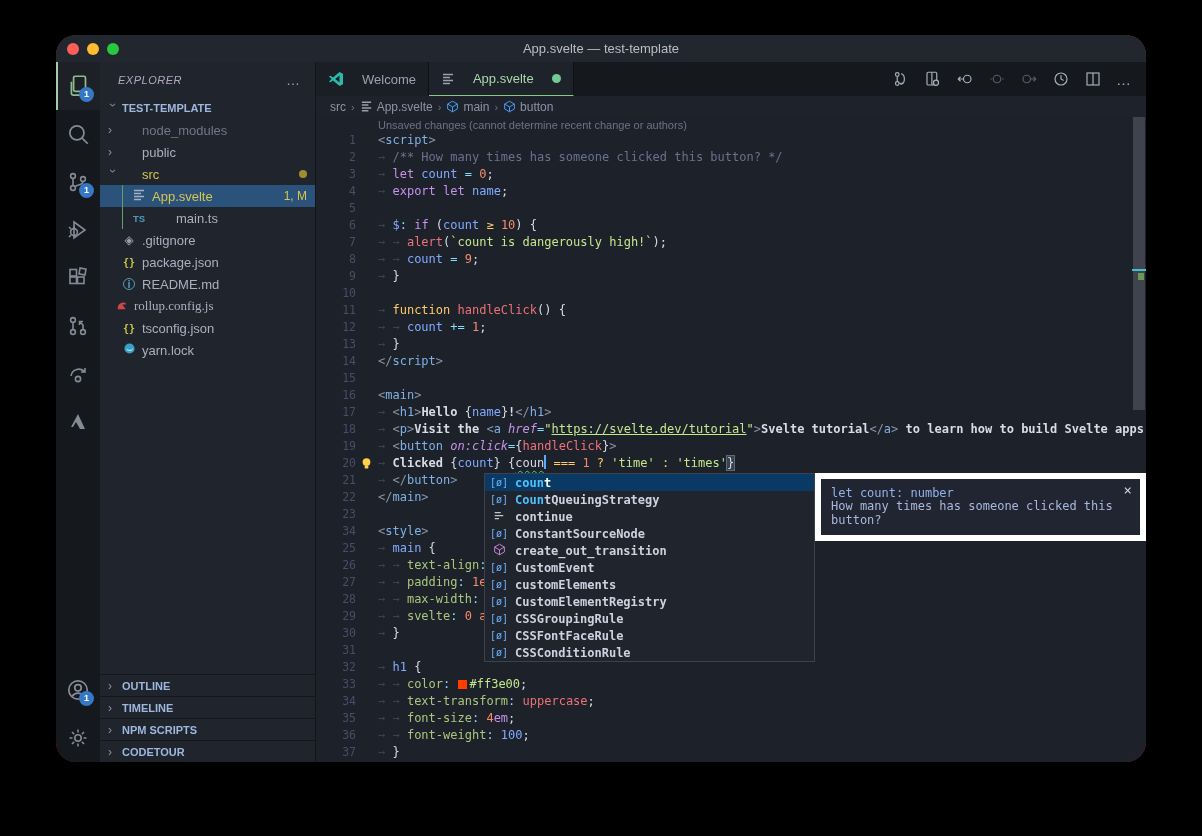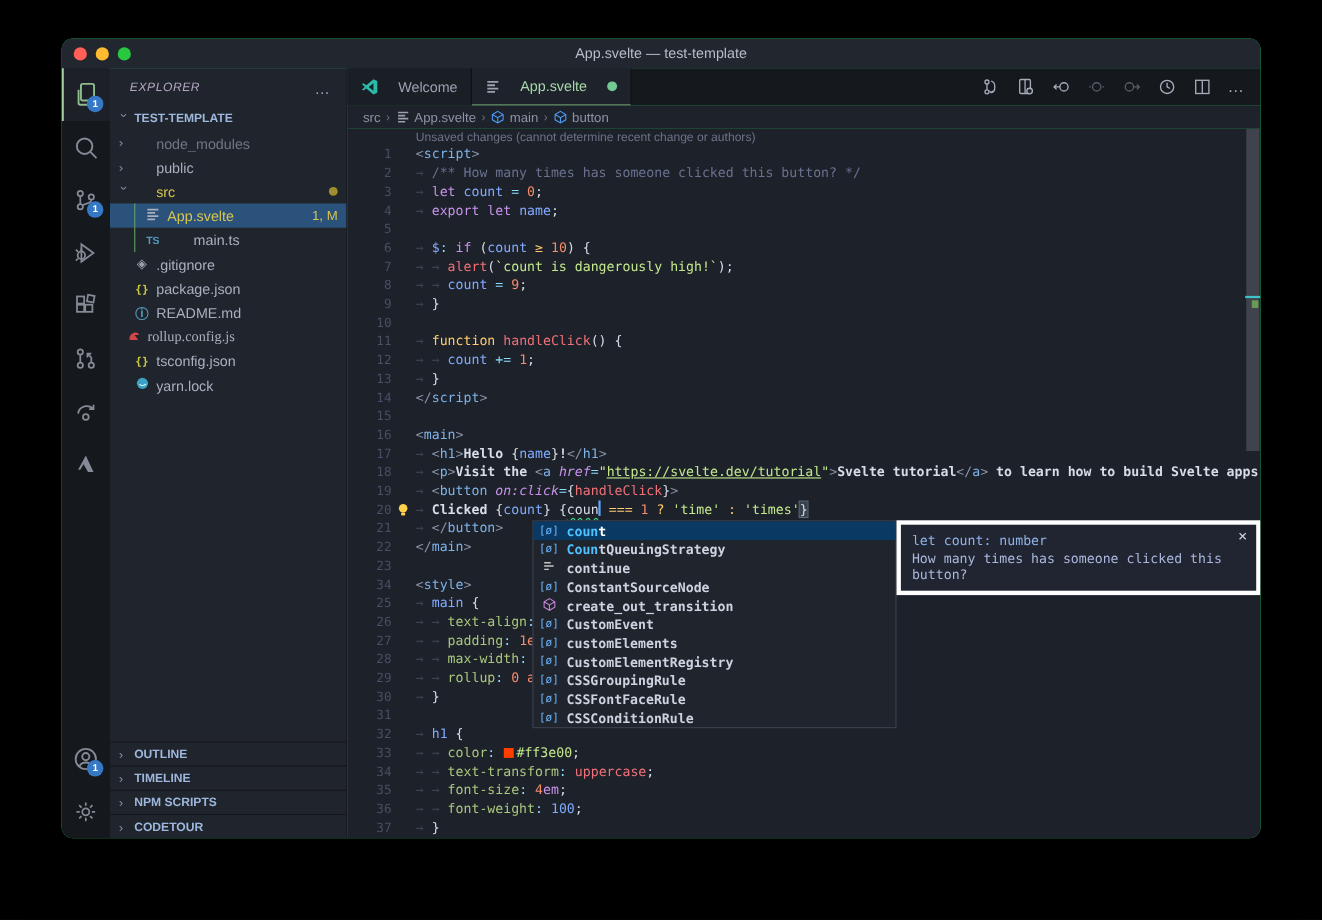--- a/index.html
+++ b/index.html
@@ -1,19 +1,19 @@
 <!DOCTYPE html>
 <html><head>
 <meta charset="utf-8">
 <style>
   * { margin:0; padding:0; box-sizing:border-box; }
   html,body { width:1202px; height:836px; background:#000; overflow:hidden;
     font-family:"Liberation Sans", sans-serif; }
   #window { position:absolute; left:56px; top:35px; width:1090px; height:727px;
-    background:#22c55e; border-radius:10px; overflow:hidden;
+    background:#b91c1c; border-radius:20px; overflow:hidden;
     box-shadow:0 18px 60px rgba(0,0,0,.7); display:flex; flex-direction:column; }
   
   #titlebar { height:27px; background:#22262e; display:flex; align-items:center;
     position:relative; flex:0 0 auto; }
   .traffic { display:flex; gap:8px; margin-left:11px; }
   .tl { width:12px; height:12px; border-radius:50%; }
   #title-text { position:absolute; left:0; right:0; text-align:center;
     color:#b9bdc7; font-size:13px; }
   
   #mainrow { flex:1; display:flex; min-height:0; }
@@ -99,21 +99,21 @@
     border:1px solid #3c414d; z-index:5; }
   .sg-row { height:17px; display:flex; align-items:center; gap:6px; padding-left:4px;
     cursor:pointer; font-family:"DejaVu Sans Mono", monospace; font-size:12px;
     font-weight:bold; color:#ccd3e0; white-space:nowrap; }
   .sg-row.sel { background:#0a3a63; color:#fff; }
   .sg-icon { width:20px; flex:0 0 auto; text-align:center; font-size:10px; font-weight:normal; }
   .sg-icon.k-var { color:#6cb6ff; } .sg-icon.k-kw { color:#c5c5c5; } .sg-icon.k-cube { color:#c586d6; }
   .sg-match { color:#4fc1ff; }
   
   #docs { position:absolute; left:499px; top:356px; width:331px; height:68px;
-    background:#202531; border:4px solid #ffffff; z-index:5; padding:7px 10px; }
+    background:#202531; border:6px solid #ffffff; z-index:5; padding:7px 10px; }
   #docs-sig { font-family:"DejaVu Sans Mono", monospace; font-size:12px; color:#8fb3e8; }
   #docs-desc { position:absolute; left:10px; bottom:8px; font-size:12px; color:#a9b7dc; }
   #docs-close { position:absolute; right:8px; top:3px; color:#cfd3da; font-size:14px; cursor:pointer; }
 </style>
 </head>
 <body>
 
 <div id="window">
   <div id="titlebar">
     <div class="traffic">
@@ -443,21 +443,21 @@
                   <rect x="5" y="9.5" width="4" height="3" rx="1" fill="#ffd04a"></rect>
                 </svg></span><span class="ctext"><span class="tok-ws">→ </span><span class="tok-txt">Clicked </span><span class="tok-wht">{</span><span class="tok-var">count</span><span class="tok-wht">}</span><span class="tok-wht"> </span><span class="tok-wht">{</span><span class="tok-sqg">coun</span><span class="cursor"></span><span class="tok-wht"> </span><span class="tok-gold">===</span><span class="tok-wht"> </span><span class="tok-num">1</span><span class="tok-wht"> </span><span class="tok-gold">?</span><span class="tok-wht"> </span><span class="tok-str">'time'</span><span class="tok-wht"> </span><span class="tok-gold">:</span><span class="tok-wht"> </span><span class="tok-str">'times'</span><span class="tok-mbr">}</span></span></div>
             <div class="cl"><span class="num">21</span><span class="ctext"><span class="tok-ws">→ </span><span class="tok-pun">&lt;/</span><span class="tok-tag">button</span><span class="tok-pun">&gt;</span></span></div>
             <div class="cl"><span class="num">22</span><span class="ctext"><span class="tok-pun">&lt;/</span><span class="tok-tag">main</span><span class="tok-pun">&gt;</span></span></div>
             <div class="cl"><span class="num">23</span><span class="ctext"></span></div>
             <div class="cl"><span class="num">34</span><span class="ctext"><span class="tok-pun">&lt;</span><span class="tok-tag">style</span><span class="tok-pun">&gt;</span></span></div>
             <div class="cl"><span class="num">25</span><span class="ctext"><span class="tok-ws">→ </span><span class="tok-var">main</span><span class="tok-wht"> {</span></span></div>
             <div class="cl"><span class="num">26</span><span class="ctext"><span class="tok-ws">→ </span><span class="tok-ws">→ </span><span class="tok-prop">text-align</span><span class="tok-op">:</span><span class="tok-wht"> </span><span class="tok-wht">c</span></span></div>
             <div class="cl"><span class="num">27</span><span class="ctext"><span class="tok-ws">→ </span><span class="tok-ws">→ </span><span class="tok-prop">padding</span><span class="tok-op">:</span><span class="tok-wht"> </span><span class="tok-num">1em</span></span></div>
             <div class="cl"><span class="num">28</span><span class="ctext"><span class="tok-ws">→ </span><span class="tok-ws">→ </span><span class="tok-prop">max-width</span><span class="tok-op">:</span><span class="tok-wht"> </span><span class="tok-num">2</span></span></div>
-            <div class="cl"><span class="num">29</span><span class="ctext"><span class="tok-ws">→ </span><span class="tok-ws">→ </span><span class="tok-prop">rollup</span><span class="tok-op">:</span><span class="tok-wht"> </span><span class="tok-num">0 au</span></span></div>
+            <div class="cl"><span class="num">29</span><span class="ctext"><span class="tok-ws">→ </span><span class="tok-ws">→ </span><span class="tok-prop">svelte</span><span class="tok-op">:</span><span class="tok-wht"> </span><span class="tok-num">0 au</span></span></div>
             <div class="cl"><span class="num">30</span><span class="ctext"><span class="tok-ws">→ </span><span class="tok-wht">}</span></span></div>
             <div class="cl"><span class="num">31</span><span class="ctext"></span></div>
             <div class="cl"><span class="num">32</span><span class="ctext"><span class="tok-ws">→ </span><span class="tok-var">h1</span><span class="tok-wht"> {</span></span></div>
             <div class="cl"><span class="num">33</span><span class="ctext"><span class="tok-ws">→ </span><span class="tok-ws">→ </span><span class="tok-prop">color</span><span class="tok-op">:</span><span class="tok-wht"> </span><span class="swatch"></span><span class="tok-str">#ff3e00</span><span class="tok-wht">;</span></span></div>
             <div class="cl"><span class="num">34</span><span class="ctext"><span class="tok-ws">→ </span><span class="tok-ws">→ </span><span class="tok-prop">text-transform</span><span class="tok-op">:</span><span class="tok-wht"> </span><span class="tok-fn">uppercase</span><span class="tok-wht">;</span></span></div>
             <div class="cl"><span class="num">35</span><span class="ctext"><span class="tok-ws">→ </span><span class="tok-ws">→ </span><span class="tok-prop">font-size</span><span class="tok-op">:</span><span class="tok-wht"> </span><span class="tok-num">4</span><span class="tok-kw">em</span><span class="tok-wht">;</span></span></div>
             <div class="cl"><span class="num">36</span><span class="ctext"><span class="tok-ws">→ </span><span class="tok-ws">→ </span><span class="tok-prop">font-weight</span><span class="tok-op">:</span><span class="tok-wht"> </span><span class="tok-var">100</span><span class="tok-wht">;</span></span></div>
             <div class="cl"><span class="num">37</span><span class="ctext"><span class="tok-ws">→ </span><span class="tok-wht">}</span></span></div>
           </div>
         <div id="vscroll">

